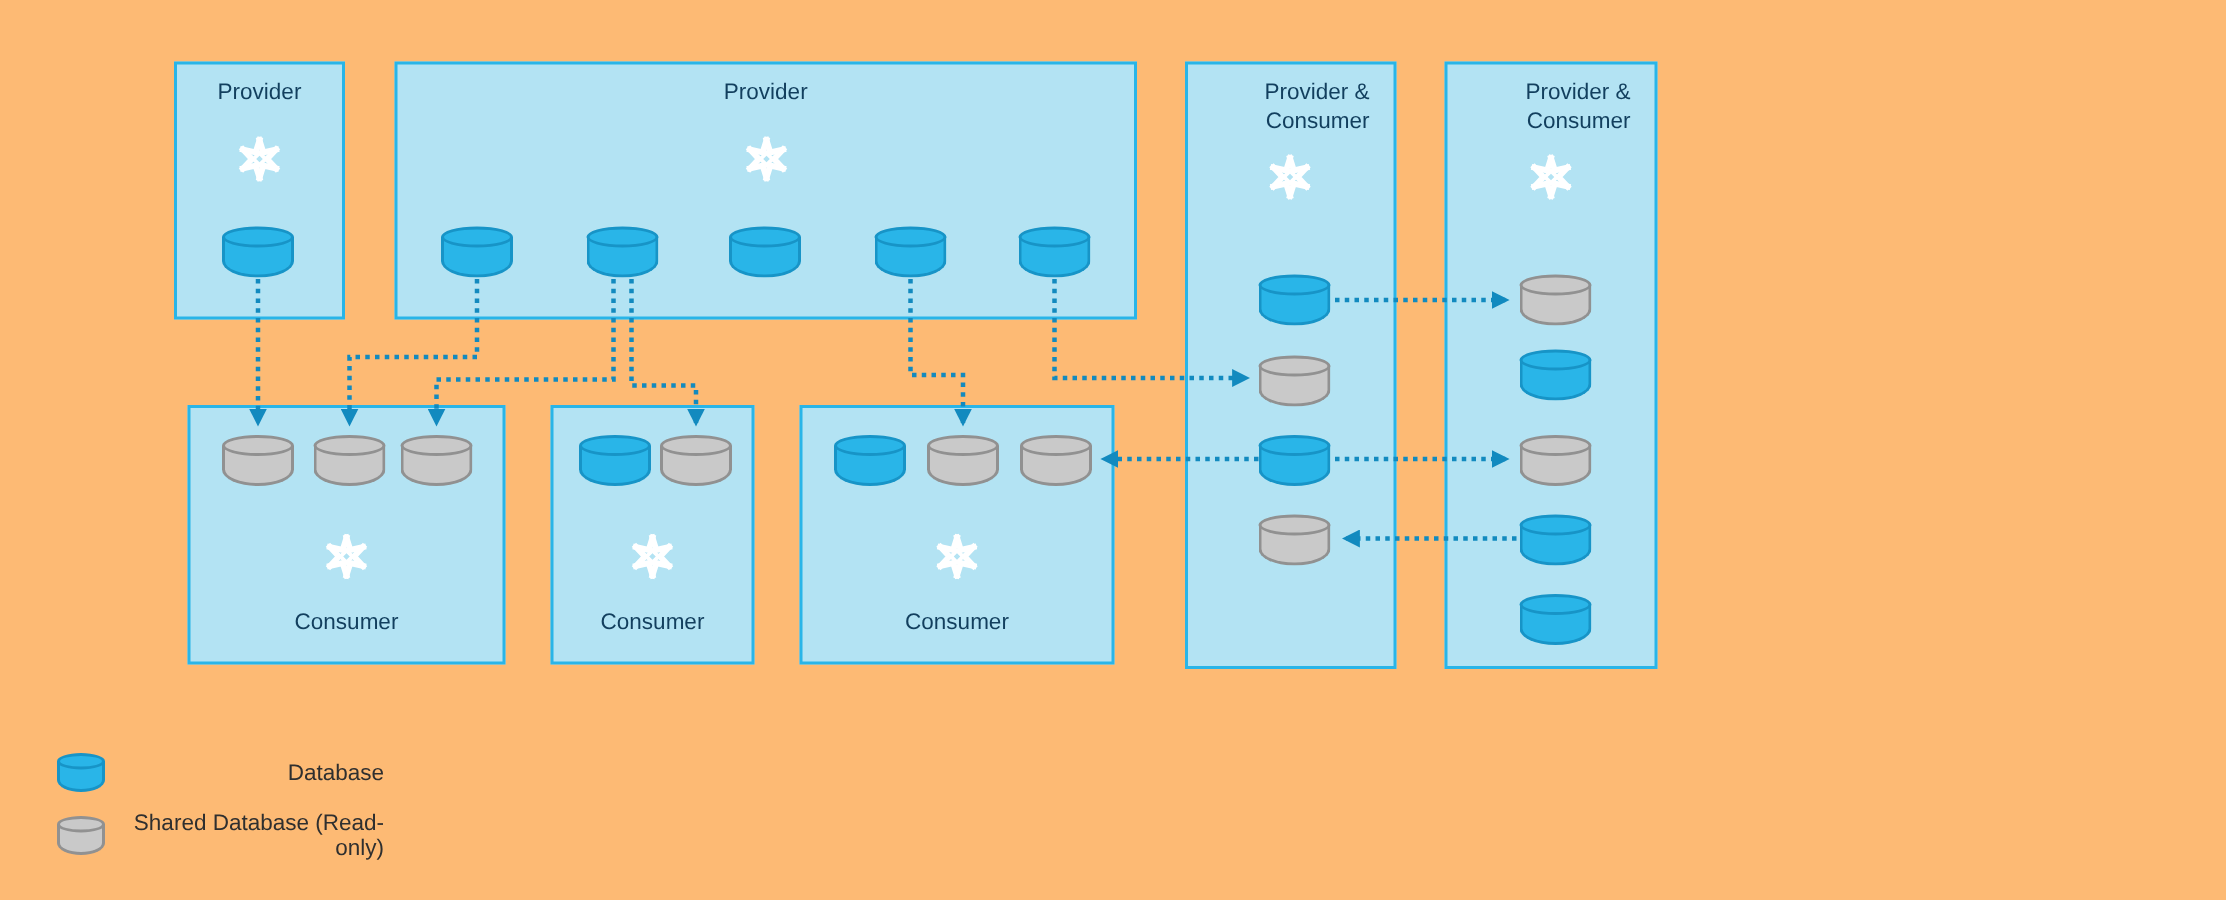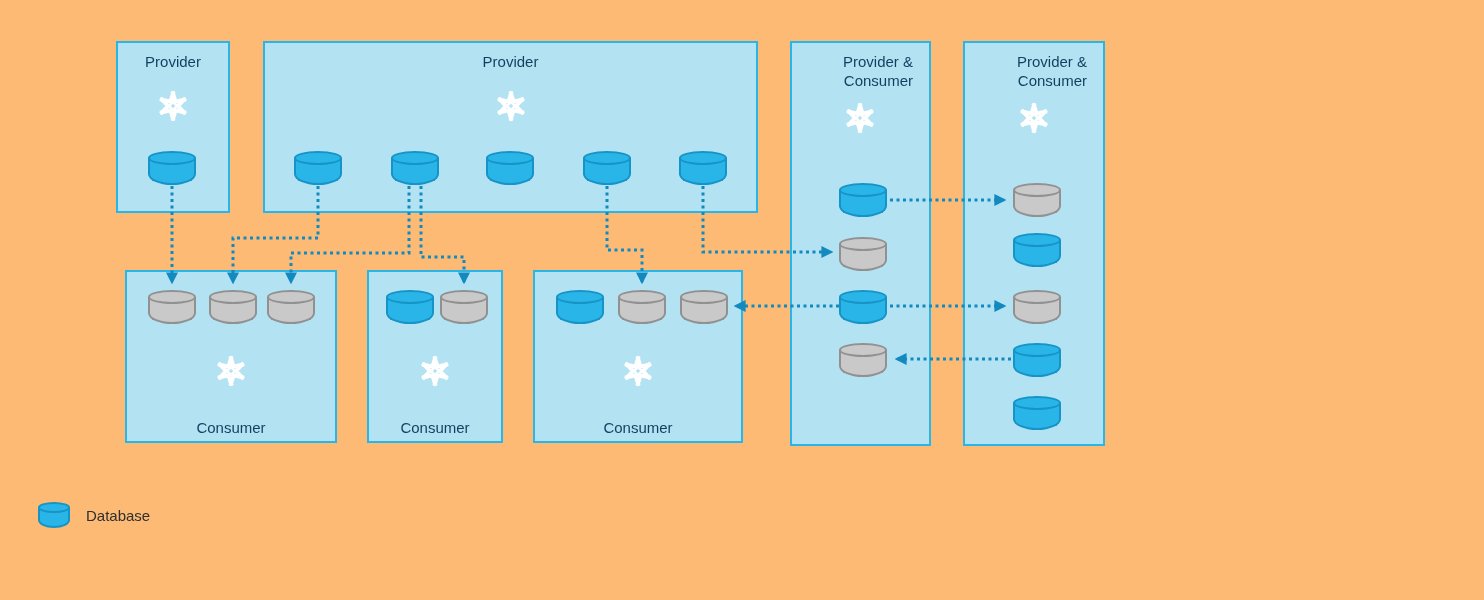--- a/index.html
+++ b/index.html
@@ -4,21 +4,21 @@
 <style>
   html,body{margin:0;padding:0;background:#ffffff;}
   .canvas{position:relative;width:1484px;height:600px;background:#fdba74;
           font-family:"Liberation Sans", sans-serif;overflow:hidden;}
 
   
   .box{position:absolute;background:#b3e3f3;border:2px solid #29b5e8;box-sizing:border-box;}
   .box-label{position:absolute;top:9px;left:0;right:0;text-align:center;
              font-size:15px;line-height:19px;color:#123f5e;}
   .box-label.two-line{padding:0 16px;text-align:right;}
-  .box-label.bottom{top:auto;bottom:4px;}
+  .box-label.bottom{top:auto;bottom:17px;}
 
   
   .sf{position:absolute;width:36px;height:36px;}
 
   
   .cyl{position:absolute;width:48px;height:34px;}
   .cyl::before{content:"";position:absolute;left:0;right:0;top:0;height:14px;
                border-radius:50%;box-sizing:border-box;z-index:1;}
   .cyl::after{content:"";position:absolute;left:0;right:0;top:7px;bottom:0;
               border-radius:0 0 24px 24px / 0 0 11px 11px;box-sizing:border-box;}
@@ -28,21 +28,21 @@
   .cyl.gray::after {background:#c9c9c9;border:2px solid #919191;border-top:0;}
   .cyl.sm{width:32px;height:26px;}
   .cyl.sm::before{height:11px;}
   .cyl.sm::after{top:5px;border-radius:0 0 16px 16px / 0 0 8px 8px;}
 
   
   svg.edges{position:absolute;left:0;top:0;width:1484px;height:600px;pointer-events:none;}
   .edge{fill:none;stroke:#128abf;stroke-width:3;stroke-dasharray:3 3.5;}
 
   
-  .legend{position:absolute;left:38px;top:502px;}
+  .legend{position:absolute;left:38px;top:502px;text-align:right;}
   .legend-row{position:relative;display:flex;align-items:center;margin-bottom:12px;}
   .legend-swatch{position:relative;width:32px;height:26px;flex:0 0 32px;}
   .legend-swatch .cyl{left:0;top:0;}
   .legend-label{margin-left:16px;font-size:15px;line-height:17px;color:#2f2f2f;width:170px;}
 </style>
 </head>
 <body>
 
 <div class="canvas">
 
@@ -152,15 +152,21 @@
     <path class="edge" d="M1011 359 L897 359" marker-end="url(#arr)"></path>
   </svg>
 
   <div class="legend">
     <div class="legend-row">
       <span class="legend-swatch">
         <span class="cyl blue sm"></span>
       </span>
       <span class="legend-label">Database</span>
     </div>
+    <div class="legend-row">
+      <span class="legend-swatch">
+        <span class="cyl gray sm"></span>
+      </span>
+      <span class="legend-label">Shared Database (Read-only)</span>
+    </div>
   </div>
 
 </div>
 
 </body></html>

